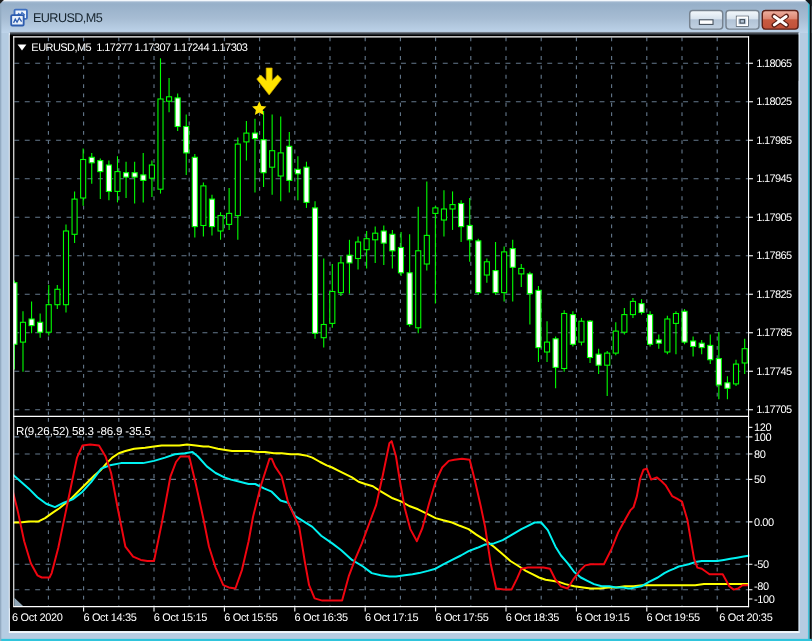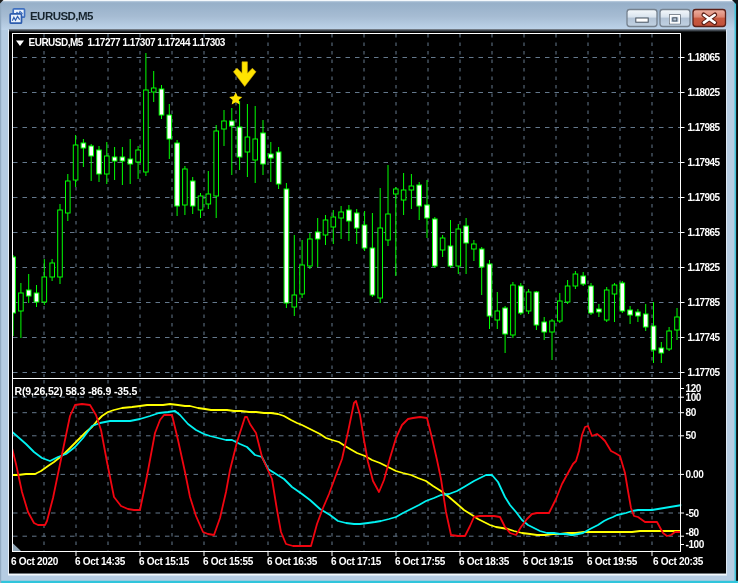--- a/index.html
+++ b/index.html
@@ -1,15 +1,15 @@
 <!DOCTYPE html>
 <html><head><meta charset="utf-8"><title>EURUSD,M5</title>
 <style>
 html,body{margin:0;padding:0;background:#000;}
-#w{position:relative;width:738px;height:583px;overflow:hidden;font-weight:bold;}
+#w{position:relative;width:738px;height:583px;overflow:hidden;}
 svg{display:block;}
 </style></head>
 <body>
 <div id="w">
 <svg width="738" height="583" viewBox="0 0 738 583">
 <defs>
 <linearGradient id="tg" x1="0" y1="0" x2="0" y2="1">
  <stop offset="0" stop-color="#aabfd6"></stop>
           <stop offset="0.12" stop-color="#97b0c9"></stop>
  <stop offset="0.55" stop-color="#a6bcd3"></stop>

